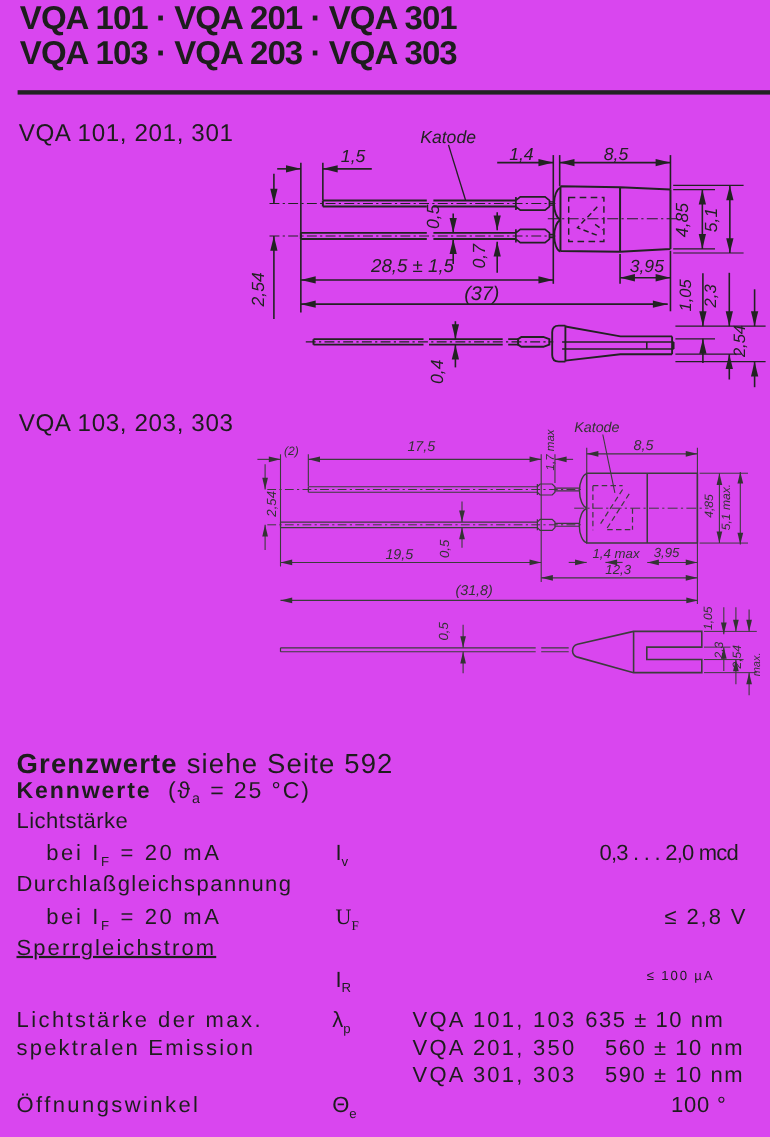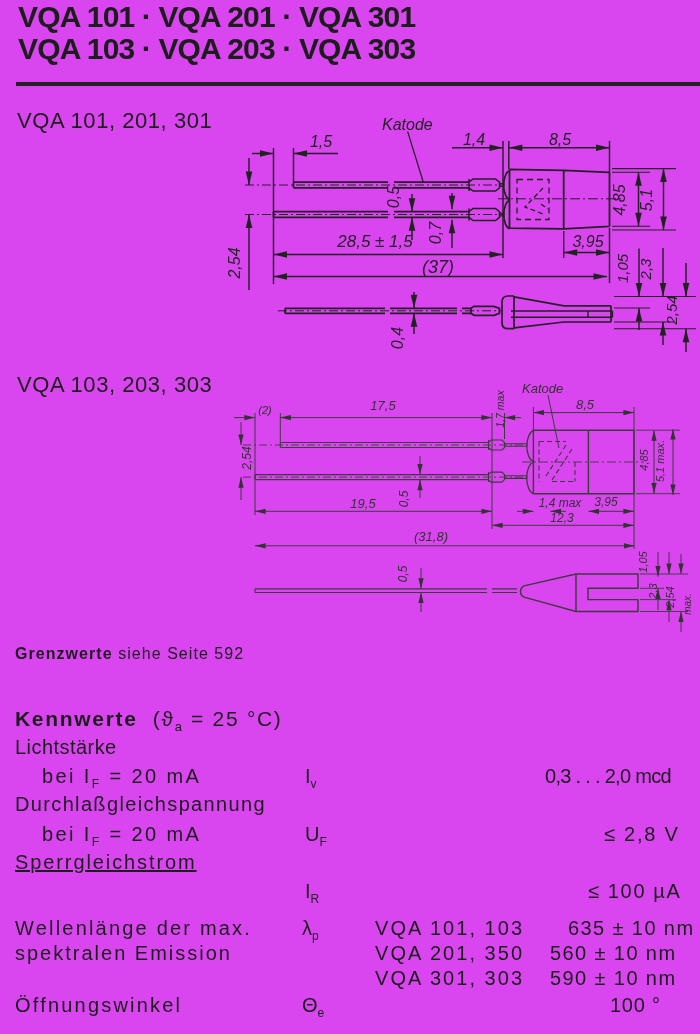--- a/index.html
+++ b/index.html
@@ -341,54 +341,54 @@
 <text x="647" y="562" text-anchor="middle" transform="rotate(-90 647 562)" font-size="11">1,05</text>
 
 <text x="657" y="591" text-anchor="middle" transform="rotate(-90 657 591)" font-size="11">2,3</text>
 
 <text x="674" y="597" text-anchor="middle" transform="rotate(-90 674 597)" font-size="11">2,54</text>
 
 <text x="691" y="604" text-anchor="middle" transform="rotate(-90 691 604)" font-size="10">max.</text>
 </g>
 </svg>
 
-<div class="abs" style="left:15px;top:645px;font-size:16px;letter-spacing:1.05px;"><span class="b">Grenzwerte</span> siehe Seite 592</div>
+<div class="abs" style="left:15px;top:681px;font-size:25px;letter-spacing:1.05px;"><span class="b">Grenzwerte</span> siehe Seite 592</div>
 
 <div class="abs" style="left:15px;top:707px;font-size:21px;letter-spacing:1.7px;"><span class="b">Kennwerte</span>&nbsp;&nbsp;(ϑ<sub style="font-size:13px;">a</sub> = 25 °C)</div>
 
 <div class="abs" style="left:15px;top:736px;font-size:20px;letter-spacing:0.45px;">Lichtstärke</div>
 
 <div class="abs" style="left:42px;top:765px;font-size:20px;letter-spacing:2.4px;">bei I<sub style="font-size:12px;">F</sub> = 20 mA</div>
 
 <div class="abs" style="left:305px;top:765px;font-size:20px;">I<sub style="font-size:12px;">v</sub></div>
 
 <div class="abs" style="left:545px;top:765px;font-size:20px;letter-spacing:-0.7px;">0,3 . . . 2,0 mcd</div>
 
 <div class="abs" style="left:15px;top:793px;font-size:20px;letter-spacing:1.35px;">Durchlaßgleichspannung</div>
 
 <div class="abs" style="left:42px;top:823px;font-size:20px;letter-spacing:2.4px;">bei I<sub style="font-size:12px;">F</sub> = 20 mA</div>
 
-<div class="abs" style="left:305px;top:823px;font-size:20px;">U<sub style="font-size:12px;">F</sub></div>
+<div class="abs" style="left:305px;top:823px;font-size:20px;font-family:Liberation Serif, serif;">U<sub style="font-size:12px;">F</sub></div>
 
 <div class="abs" style="left:588px;top:823px;font-size:20px;letter-spacing:1.75px;margin-left:16px;">≤ 2,8 V</div>
 
 <div class="abs" style="left:15px;top:851px;font-size:20px;letter-spacing:1.9px;text-decoration:underline;">Sperrgleichstrom</div>
 
 
 <div class="abs" style="left:305px;top:880px;font-size:20px;">I<sub style="font-size:12px;">R</sub></div>
 
-<div class="abs" style="left:588px;top:880px;font-size:20px;letter-spacing:1.65px;text-align:right;">≤ 100 µA</div>
-
-<div class="abs" style="left:15px;top:917px;font-size:20px;letter-spacing:2.2px;">Wellenlänge der max.</div>
+<div class="abs" style="left:588px;top:880px;font-size:12px;letter-spacing:1.65px;text-align:right;">≤ 100 µA</div>
+
+<div class="abs" style="left:15px;top:917px;font-size:20px;letter-spacing:2.2px;">Lichtstärke der max.</div>
 
 <div class="abs" style="left:302px;top:917px;font-size:20px;">λ<sub style="font-size:12px;">p</sub></div>
 
 <div class="abs" style="left:375px;top:917px;font-size:20px;letter-spacing:2.05px;">VQA 101, 103</div>
 
-<div class="abs" style="left:568px;top:917px;font-size:20px;letter-spacing:1.4px;">635 ± 10 nm</div>
+<div class="abs" style="left:532px;top:917px;font-size:20px;letter-spacing:1.4px;">635 ± 10 nm</div>
 
 <div class="abs" style="left:15px;top:942px;font-size:20px;letter-spacing:2.0px;">spektralen Emission</div>
 
 <div class="abs" style="left:375px;top:942px;font-size:20px;letter-spacing:2.05px;">VQA 201, 350</div>
 
 <div class="abs" style="left:550px;top:942px;font-size:20px;letter-spacing:1.4px;">560 ± 10 nm</div>
 
 <div class="abs" style="left:375px;top:967px;font-size:20px;letter-spacing:2.05px;">VQA 301, 303</div>
 
 <div class="abs" style="left:550px;top:967px;font-size:20px;letter-spacing:1.4px;">590 ± 10 nm</div>

